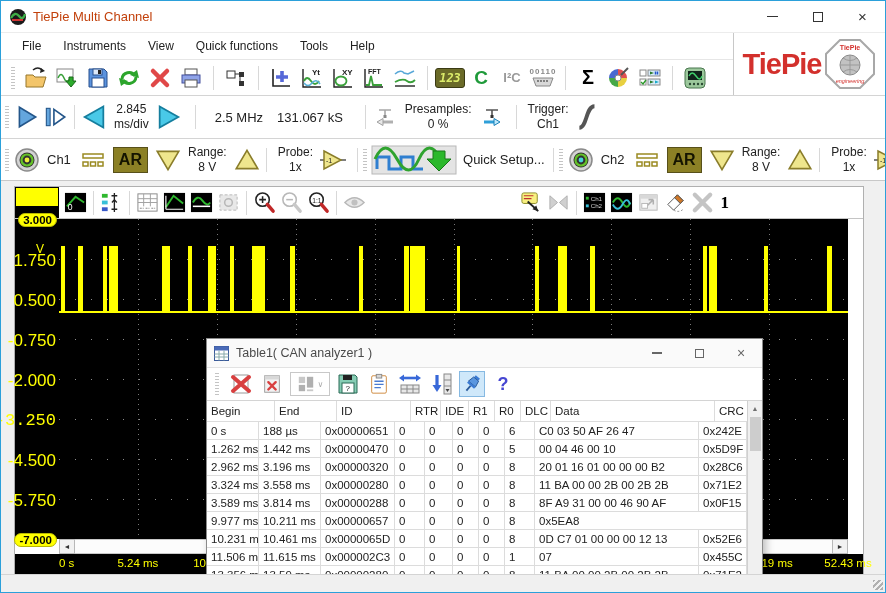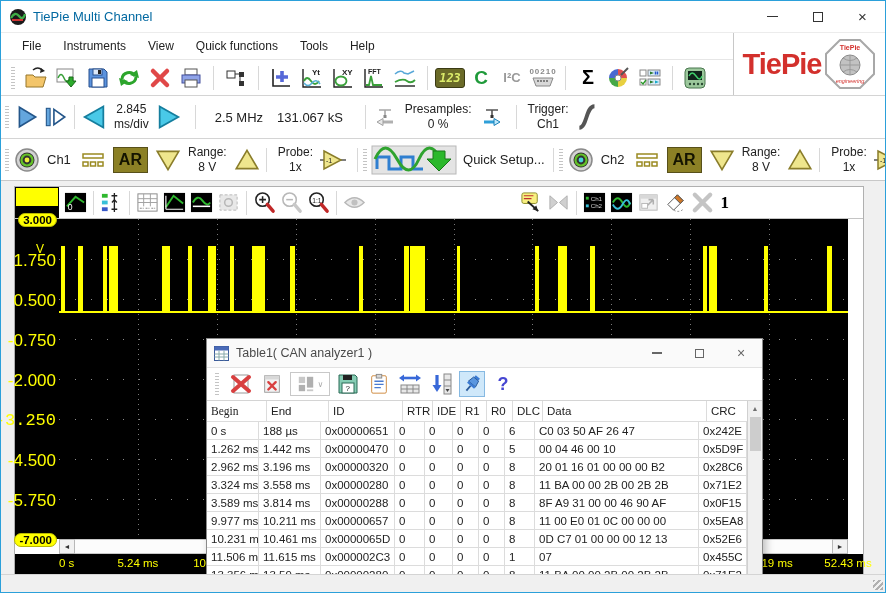--- a/index.html
+++ b/index.html
@@ -3,21 +3,21 @@
 <meta charset="utf-8">
 <style>
 * { box-sizing: border-box; margin: 0; padding: 0; }
 html,body { width:886px; height:593px; }
 body { font-family:"Liberation Sans", sans-serif; font-size:12px; color:#222; background:#fff; }
 .window { position:relative; width:886px; height:593px; border:1px solid #2ba0da; background:#fff; display:flex; flex-direction:column; overflow:hidden; }
 
 
 .titlebar { height:31px; display:flex; align-items:center; background:#fff; flex:0 0 auto; }
 .app-icon { width:18px; height:18px; margin:0 6px 0 8px; }
-.title-text { font-size:13px; color:#0369a1; }
+.title-text { font-size:13px; color:#c2410c; }
 .caption-btns { margin-left:auto; display:flex; height:31px; }
 .cap-btn { width:45px; display:flex; align-items:center; justify-content:center; color:#222; }
 .cap-btn .min-glyph { width:11px; height:1.5px; background:#333; display:block; }
 .cap-btn .max-glyph { width:10px; height:10px; border:1.5px solid #333; display:block; }
 .cap-btn .close-glyph { font-size:15px; line-height:1; color:#333; }
 
 
 .bars-row { display:flex; border-top:1px solid #ececec; border-bottom:1px solid #d4d4d4; flex:0 0 auto; }
 .bars-left { flex:1; min-width:0; }
 .menu-bar { height:26px; display:flex; align-items:center; padding-left:10px; }
@@ -244,21 +244,21 @@
             <span class="lbl-123">123</span>
           </div>
         <div class="tb-icon">
             <span class="lbl-c">C</span>
           </div>
         <div class="tb-icon">
             <span class="lbl-i2c">I²C</span>
           </div>
         <div class="tb-icon">
           <div class="serial-box">
-            <span class="serial-txt">00210</span>
+            <span class="serial-txt">00110</span>
             <svg viewBox="0 0 24 11" width="24" height="11">
               <path d="M2 2 h20 l-3 8 h-14 z" fill="#d8d8d8" stroke="#888"></path>
               <circle cx="7" cy="5" r="0.9" fill="#555"></circle>
                 <circle cx="10" cy="5" r="0.9" fill="#555"></circle>
               <circle cx="13" cy="5" r="0.9" fill="#555"></circle>
                 <circle cx="16" cy="5" r="0.9" fill="#555"></circle>
             </svg>
           </div>
         </div>
         <div class="sep"></div>
@@ -779,21 +779,21 @@
             <rect x="7" y="12" width="10" height="2.4" fill="#3a7bd5"></rect>
             <path d="M12 14.5 v7" stroke="#2a5a9a" stroke-width="2"></path>
           </g>
         </svg>
       </div>
       <div class="twt-icon twt-help">?</div>
     </div>
     <div class="tw-body">
       <div class="tw-grid">
           <div class="tr">
-            <div class="th" style="width: 60px; font-family: Liberation Serif, serif;">Begin</div>
+            <div class="th" style="width: 68px;">Begin</div>
             <div class="th" style="width: 62px;">End</div>
             <div class="th" style="width: 74px;">ID</div>
             <div class="th" style="width: 30px;">RTR</div>
             <div class="th" style="width: 28px;">IDE</div>
             <div class="th" style="width: 26px;">R1</div>
             <div class="th" style="width: 26px;">R0</div>
             <div class="th" style="width: 30px;">DLC</div>
             <div class="th" style="width: 164px;">Data</div>
             <div class="th" style="width: 48px; flex: 1 0 auto;">CRC</div>
           </div>
@@ -859,21 +859,20 @@
           </div>
           <div class="tr">
             <div class="td" style="width: 52px;">9.977 ms</div>
             <div class="td" style="width: 62px;">10.211 ms</div>
             <div class="td" style="width: 74px;">0x00000657</div>
             <div class="td" style="width: 30px;">0</div>
             <div class="td" style="width: 28px;">0</div>
             <div class="td" style="width: 26px;">0</div>
             <div class="td" style="width: 26px;">0</div>
             <div class="td" style="width: 30px;">8</div>
-            <div class="td" style="width: 164px;">11 00 E0 01 0C 00 00 00</div>
             <div class="td" style="width: 48px; flex: 1 0 auto;">0x5EA8</div>
           </div>
           <div class="tr">
             <div class="td" style="width: 52px;">10.231 ms</div>
             <div class="td" style="width: 62px;">10.461 ms</div>
             <div class="td" style="width: 74px;">0x0000065D</div>
             <div class="td" style="width: 30px;">0</div>
             <div class="td" style="width: 28px;">0</div>
             <div class="td" style="width: 26px;">0</div>
             <div class="td" style="width: 26px;">0</div>

